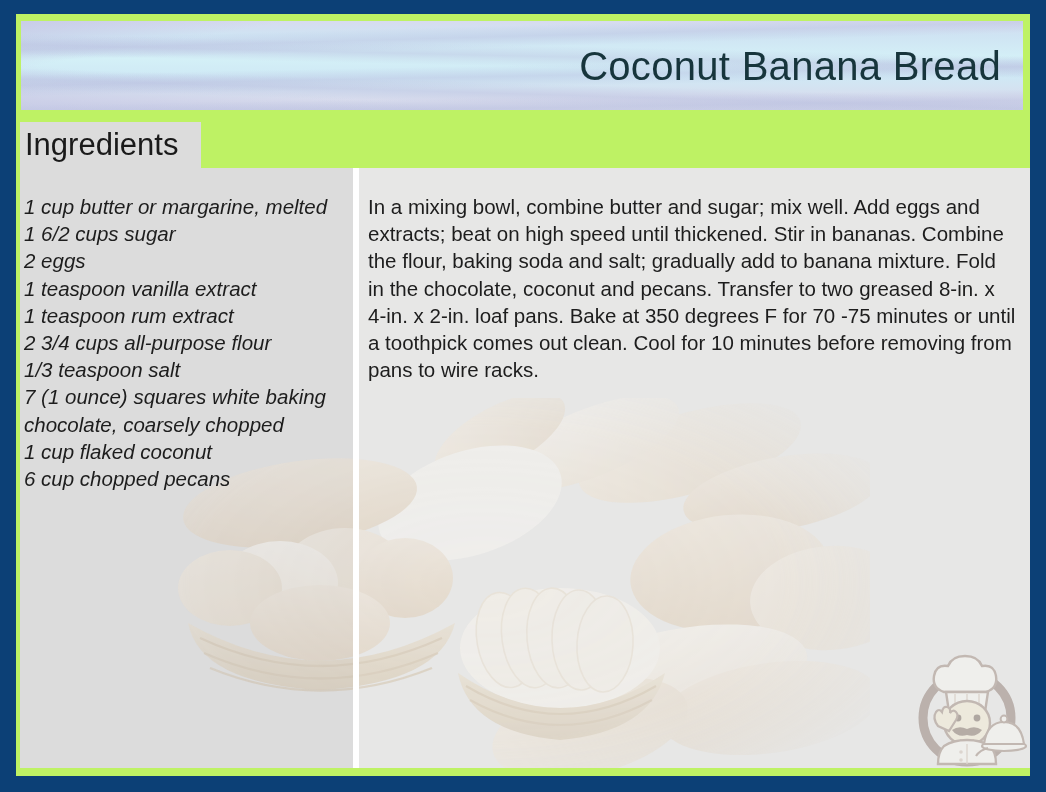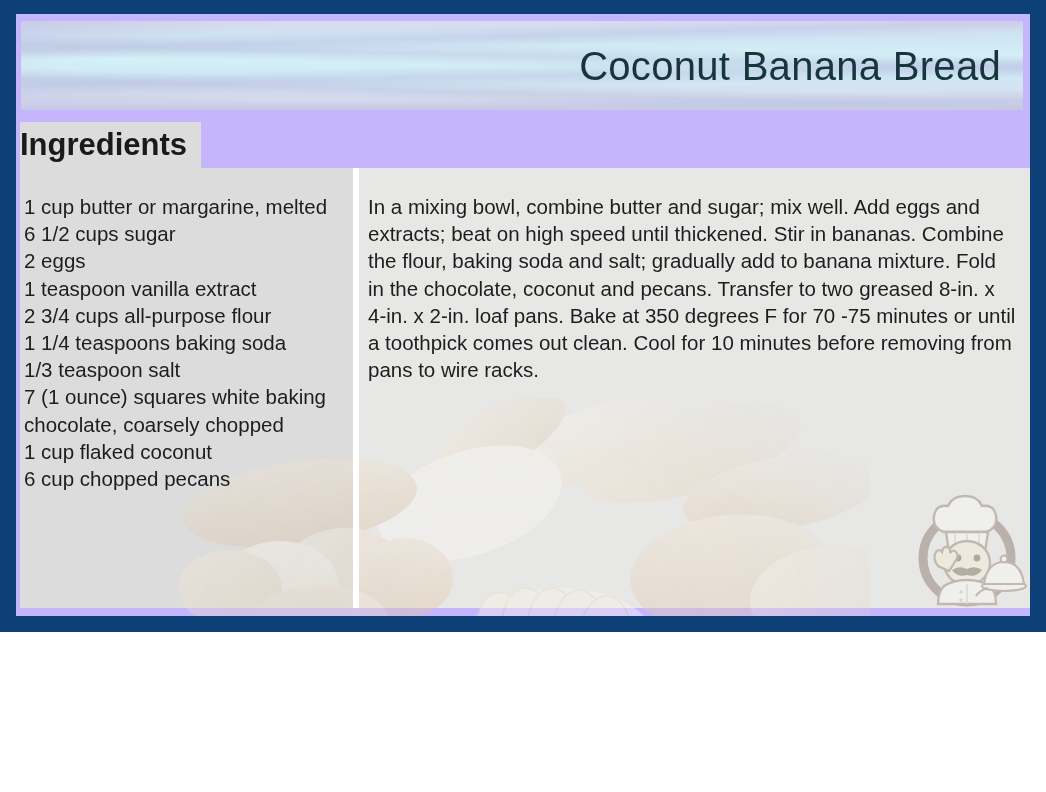--- a/index.html
+++ b/index.html
@@ -6,22 +6,22 @@
     margin: 0;
     padding: 0;
     background: #ffffff;
   }
   body {
     font-family: "Liberation Sans", sans-serif;
   }
   #card {
     position: relative;
     width: 1046px;
-    height: 632px;
-    background: #c4b5fd;
+    height: 792px;
+    background: #bef264;
     box-sizing: border-box;
     overflow: hidden;
   }
   
   .frame-edge {
     position: absolute;
     background: #0C4076;
     z-index: 40;
   }
   .frame-top    { left: 0;  top: 0;    width: 1046px; height: 14px; }
@@ -104,21 +104,22 @@
     background: #dcdcdc;
   }
   #header-directions {
     left: 359px;
     width: 166px;
     background: #e7e7e6;
   }
   .header-tab .htext {
     font-size: 31px;
     color: #1a1a1a;
-    font-weight: 700;
+    font-weight: 400;
+    padding-left: 5px;
   }
 
   
   #bread-photo {
     position: absolute;
     left: 170px;
     top: 398px;
     width: 700px;
     height: 370px;
     z-index: 7;
@@ -142,20 +143,21 @@
     left: 24px;
     top: 193px;
     width: 325px;
     z-index: 14;
     color: #1d1d1d;
     font-size: 20.5px;
     line-height: 27.2px;
   }
   #ingredients-list .ing {
     white-space: normal;
+    font-style: italic;
   }
   #directions-text {
     position: absolute;
     left: 368px;
     top: 193px;
     width: 648px;
     z-index: 14;
     color: #1d1d1d;
     font-size: 20.5px;
     line-height: 27.2px;
@@ -268,25 +270,25 @@
   </svg>
 
   <div id="seam"></div>
 
   <div class="header-tab" id="header-ingredients">
     <span class="htext">Ingredients</span>
   </div>
 
   <div id="ingredients-list">
     <div class="ing">1 cup butter or margarine, melted</div>
-    <div class="ing">6 1/2 cups sugar</div>
+    <div class="ing">1 6/2 cups sugar</div>
     <div class="ing">2 eggs</div>
     <div class="ing">1 teaspoon vanilla extract</div>
+    <div class="ing">1 teaspoon rum extract</div>
     <div class="ing">2 3/4 cups all-purpose flour</div>
-    <div class="ing">1 1/4 teaspoons baking soda</div>
     <div class="ing">1/3 teaspoon salt</div>
     <div class="ing">7 (1 ounce) squares white baking chocolate, coarsely chopped</div>
     <div class="ing">1 cup flaked coconut</div>
     <div class="ing">6 cup chopped pecans</div>
   </div>
 
   <div id="directions-text">In a mixing bowl, combine butter and sugar; mix well. Add eggs and extracts; beat on high speed until thickened. Stir in bananas. Combine the flour, baking soda and salt; gradually add to banana mixture. Fold in the chocolate, coconut and pecans. Transfer to two greased 8-in. x 4-in. x 2-in. loaf pans. Bake at 350 degrees F for 70 -75 minutes or until a toothpick comes out clean. Cool for 10 minutes before removing from pans to wire racks.</div>
 
   <svg id="chef-logo" viewBox="0 0 126 126">
     <circle cx="63" cy="70" r="44" fill="none" stroke="#7a6258" stroke-width="9"></circle>

